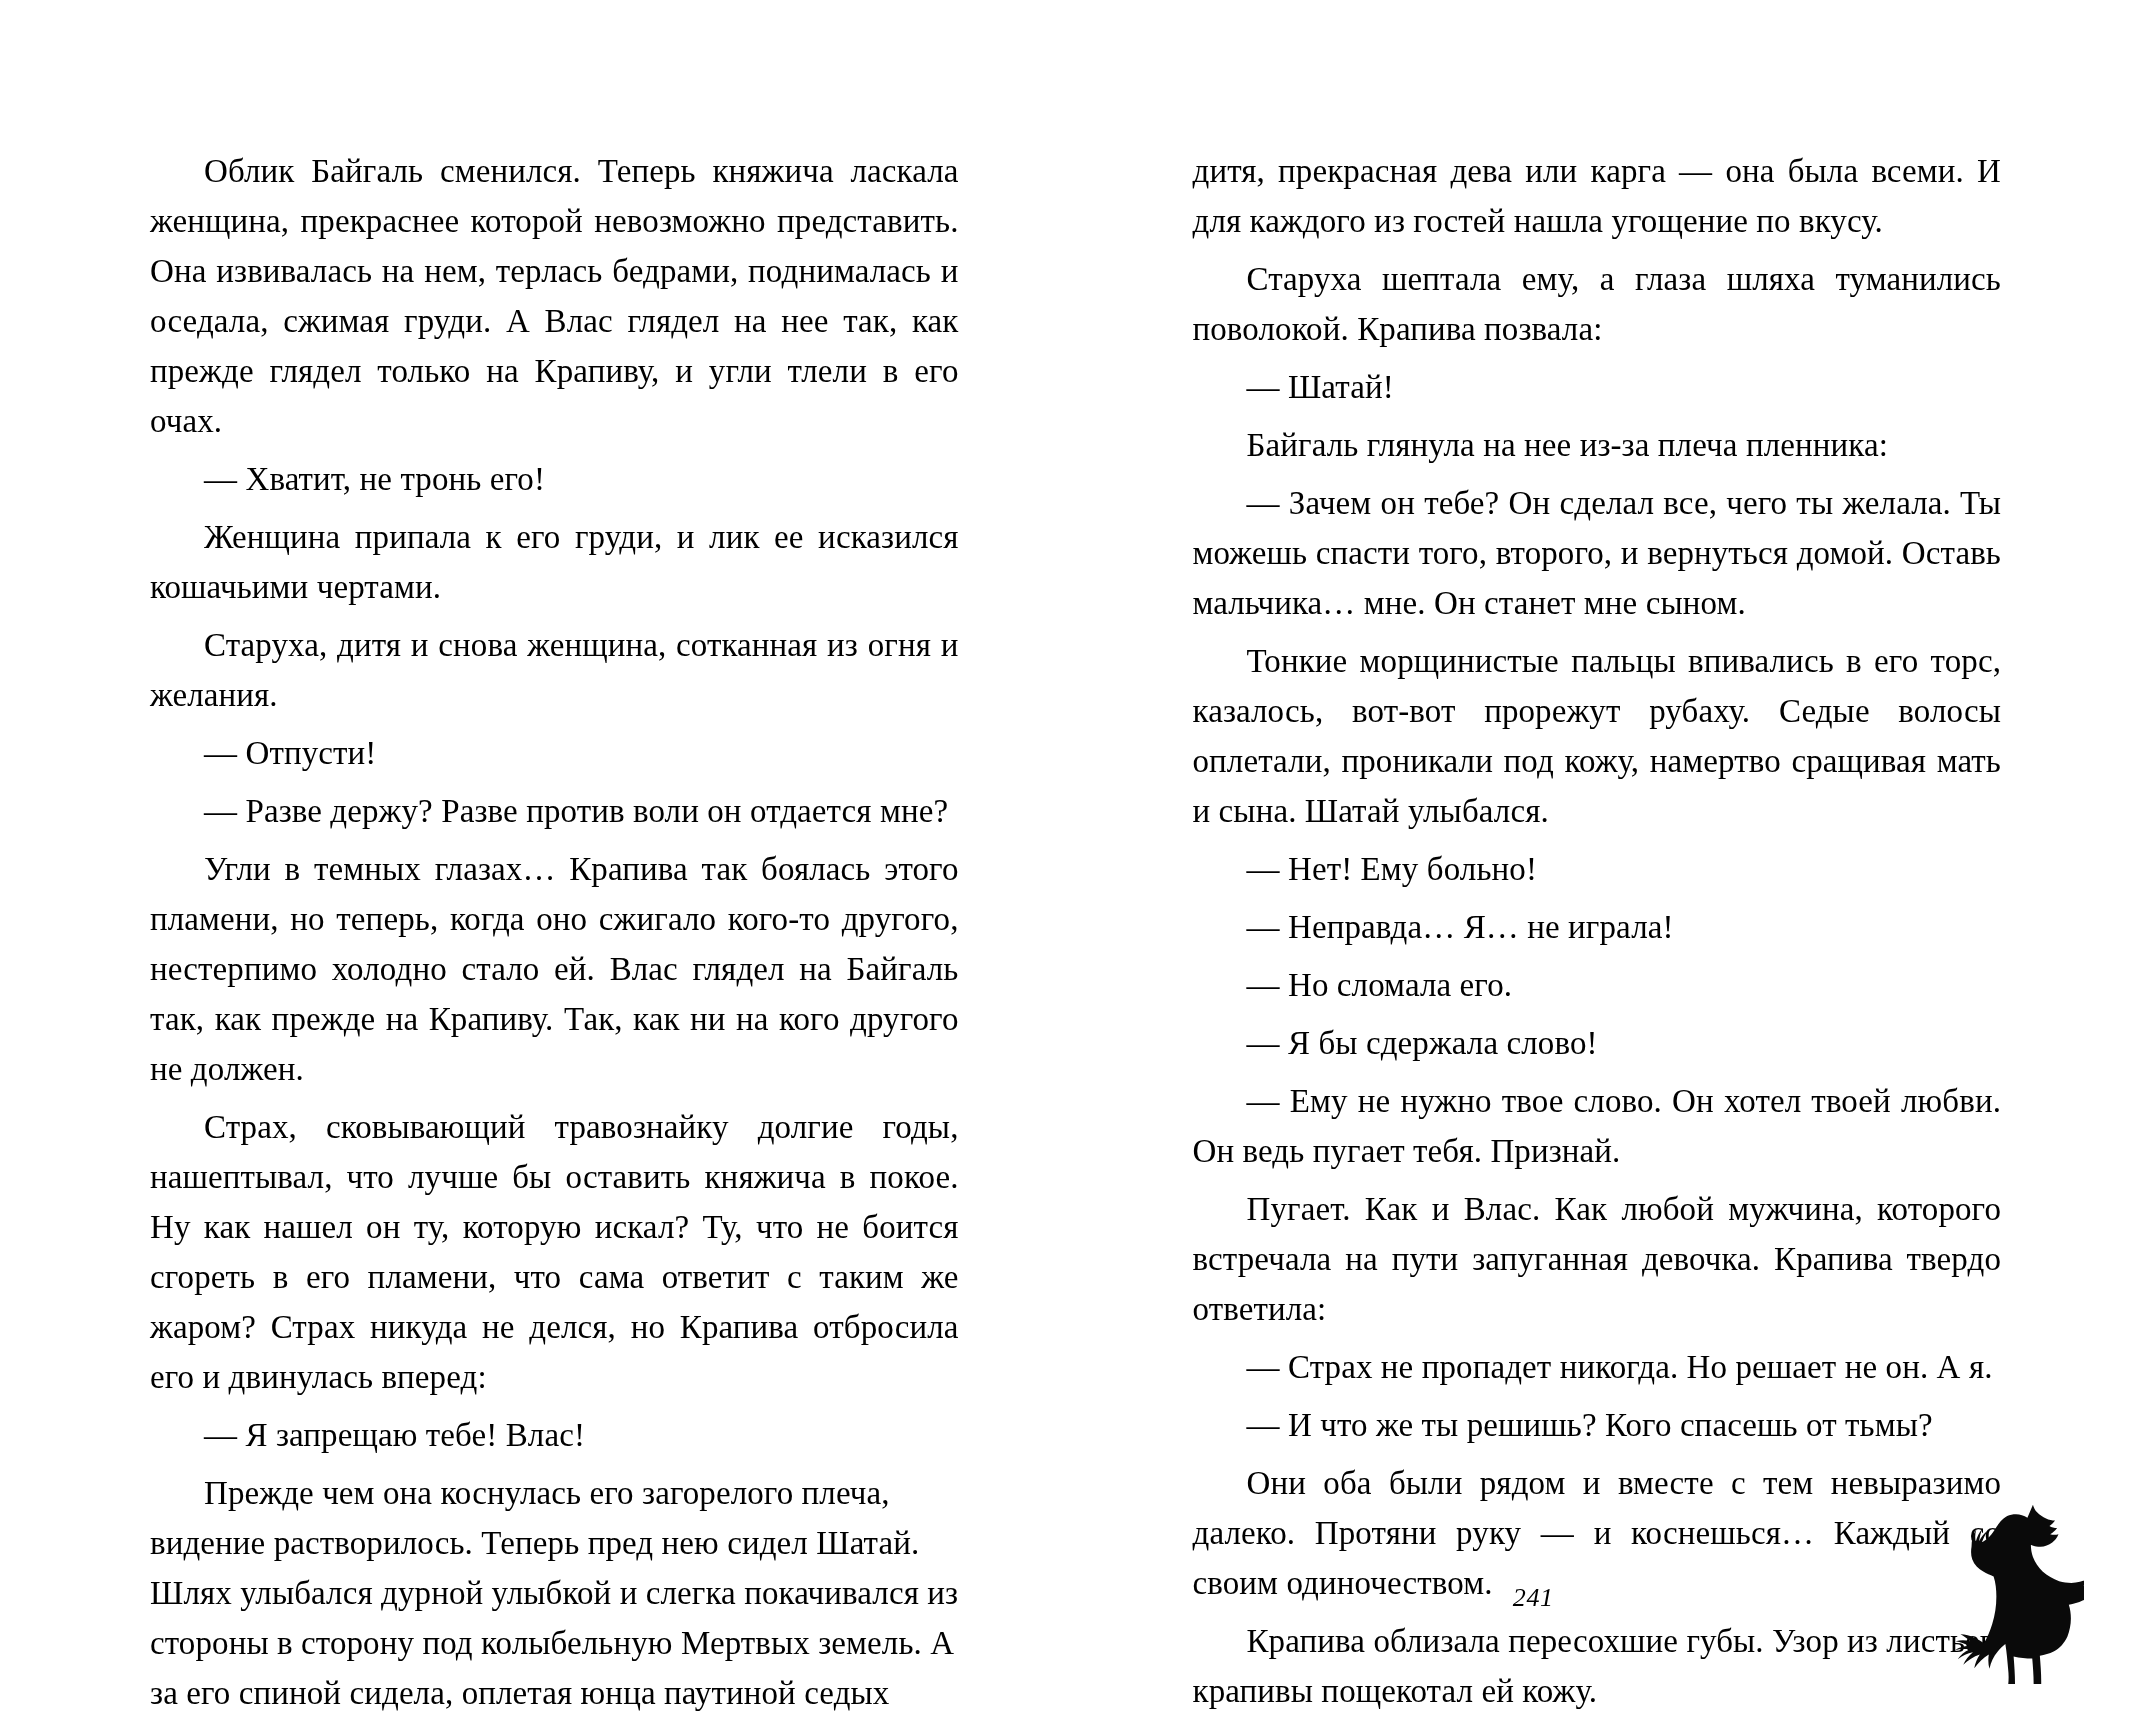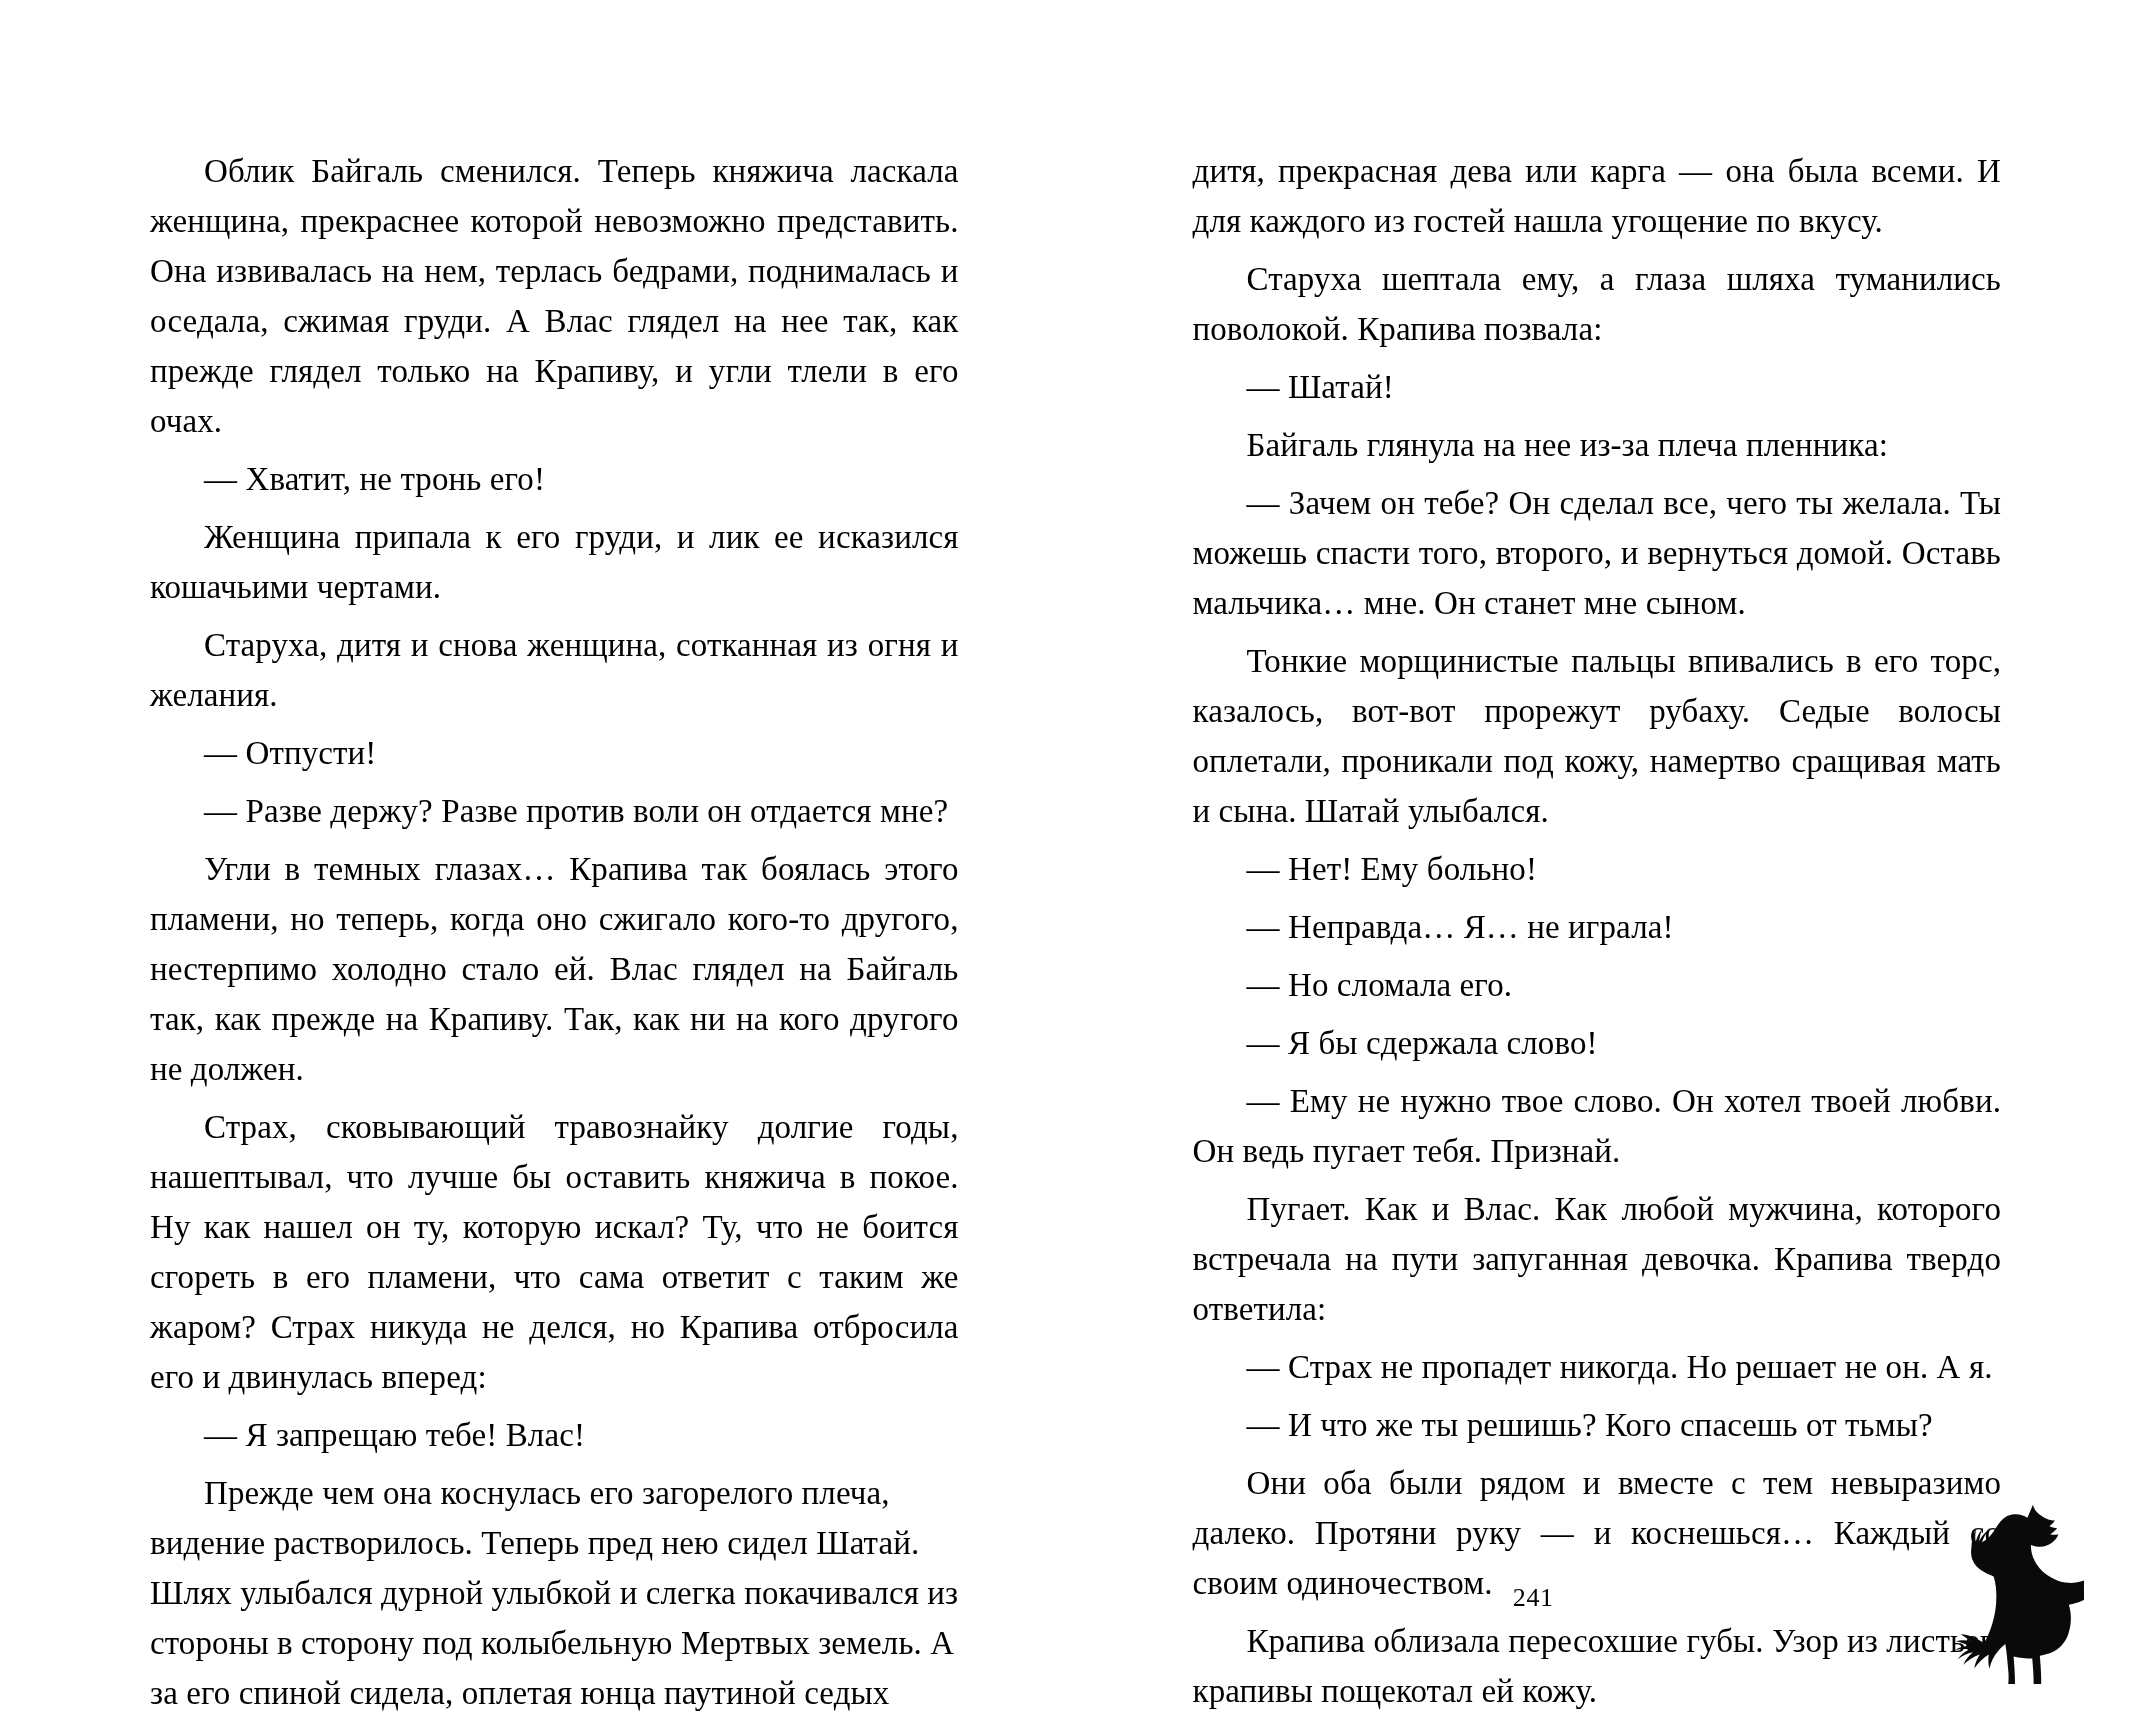--- a/index.html
+++ b/index.html
@@ -67,21 +67,21 @@
     bottom: 108px;
     width: 100%;
     left: 0;
     text-align: center;
     font-size: 26px;
     line-height: 29px;
     letter-spacing: 0.7px;
     font-family: "Liberation Serif", "DejaVu Serif", serif;
   }
   .page-left  .folio { padding-right: 58px; }
-  .page-right .folio { padding-left: 0px; transform: translateX(-80px); }
+  .page-right .folio { padding-left: 0px; transform: translateX(-80px); font-style: italic; }
 
   .horse-ornament {
     position: absolute;
     right: 67px;
     bottom: 36px;
     width: 138px;
     height: 200px;
     pointer-events: none;
   }
   .horse-ornament svg {

